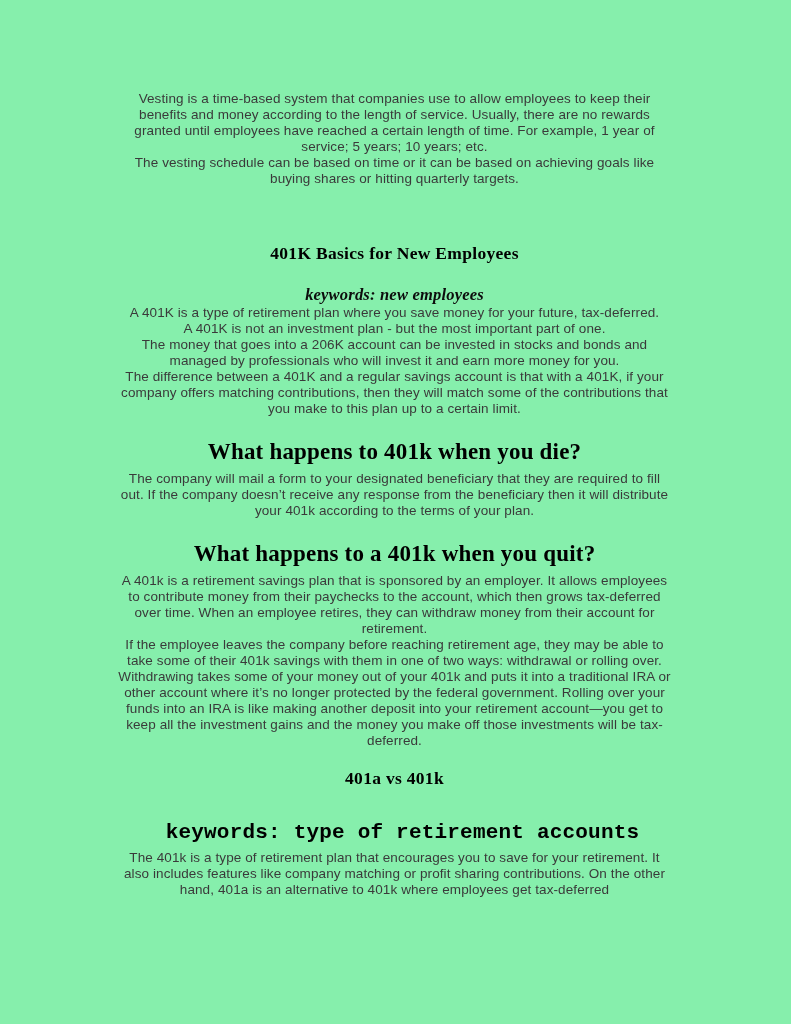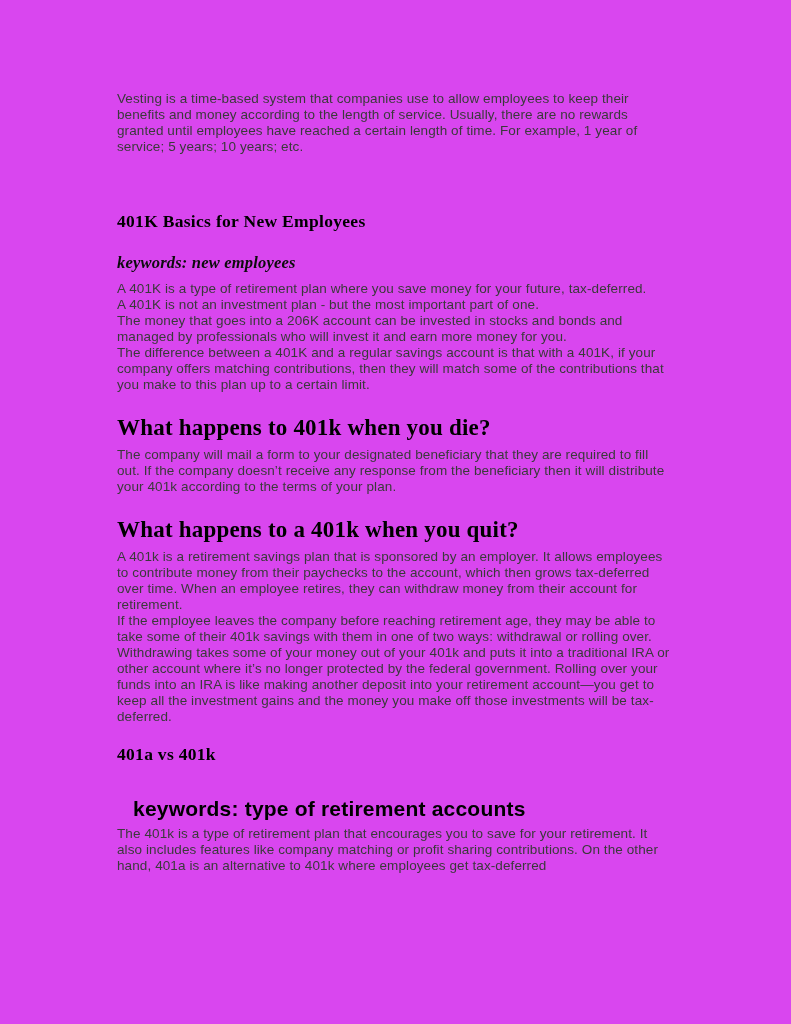--- a/index.html
+++ b/index.html
@@ -5,24 +5,25 @@
   html, body {
     margin: 0;
     padding: 0;
     background: #ffffff;
   }
   .page {
     position: relative;
     width: 791px;
     height: 1024px;
     margin: 0 auto;
-    background: #d946ef;
+    background: #86efac;
     overflow: hidden;
     box-sizing: border-box;
     padding: 91px 119px 8px 117px;
+    text-align: center;
   }
   .body-text {
     font-family: "Liberation Sans", "DejaVu Sans", sans-serif;
     font-size: 13.5px;
     line-height: 16px;
     color: #3a3a3a;
     margin: 0;
     letter-spacing: 0.1px;
   }
   h2.section-heading {
@@ -56,42 +57,43 @@
   h2.sub-heading {
     font-family: Liberation Serif, serif;
     font-weight: bold;
     font-size: 17.5px;
     line-height: 21px;
     color: #000000;
     margin: 19px 0 0 0;
     letter-spacing: 0.3px;
   }
   h2.keywords-heading {
-    font-family: Liberation Sans, sans-serif;
+    font-family: Liberation Mono, monospace;
     font-weight: bold;
     font-size: 21px;
     line-height: 25px;
     color: #000000;
     margin: 31px 0 0 16px;
     letter-spacing: 0.2px;
   }
   .para-group-spaced {
     margin-top: 5px;
   }
   .para-group-tight {
-    margin-top: 8px;
+    margin-top: 0;
   }
 </style>
 </head>
 <body>
 
 <div class="page">
 
   <section>
     <p class="body-text">Vesting is a time-based system that companies use to allow employees to keep their benefits and money according to the length of service. Usually, there are no rewards granted until employees have reached a certain length of time. For example, 1 year of service; 5 years; 10 years; etc.</p>
+    <p class="body-text">The vesting schedule can be based on time or it can be based on achieving goals like buying shares or hitting quarterly targets.</p>
   </section>
 
   <section>
     <h2 class="section-heading">401K Basics for New Employees</h2>
     <h3 class="keywords-italic">keywords: new employees</h3>
     <div class="para-group-tight">
       <p class="body-text">A 401K is a type of retirement plan where you save money for your future, tax-deferred.</p>
       <p class="body-text">A 401K is not an investment plan - but the most important part of one.</p>
       <p class="body-text">The money that goes into a 206K account can be invested in stocks and bonds and managed by professionals who will invest it and earn more money for you.</p>
       <p class="body-text">The difference between a 401K and a regular savings account is that with a 401K, if your company offers matching contributions, then they will match some of the contributions that you make to this plan up to a certain limit.</p>

